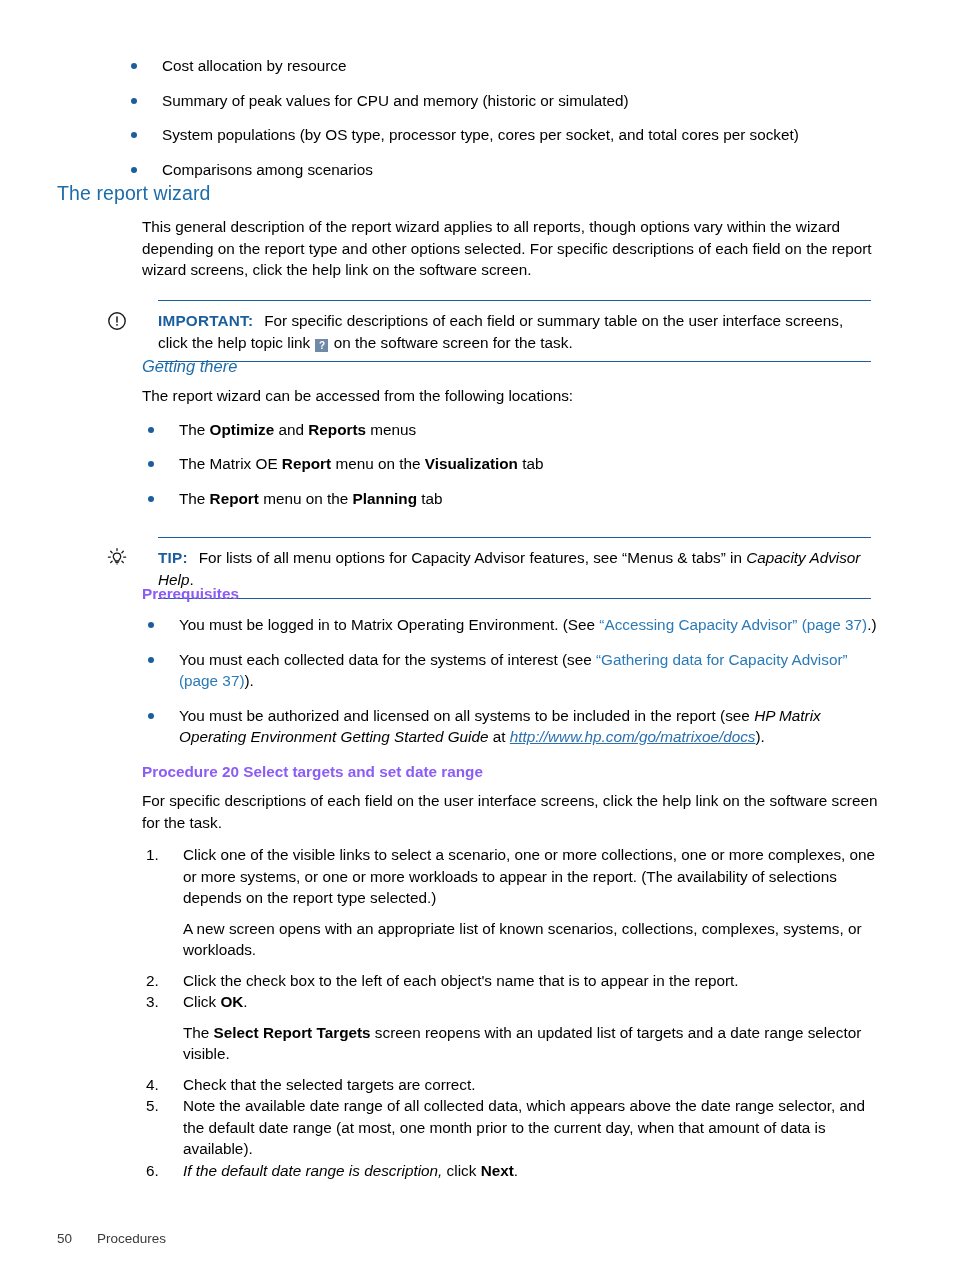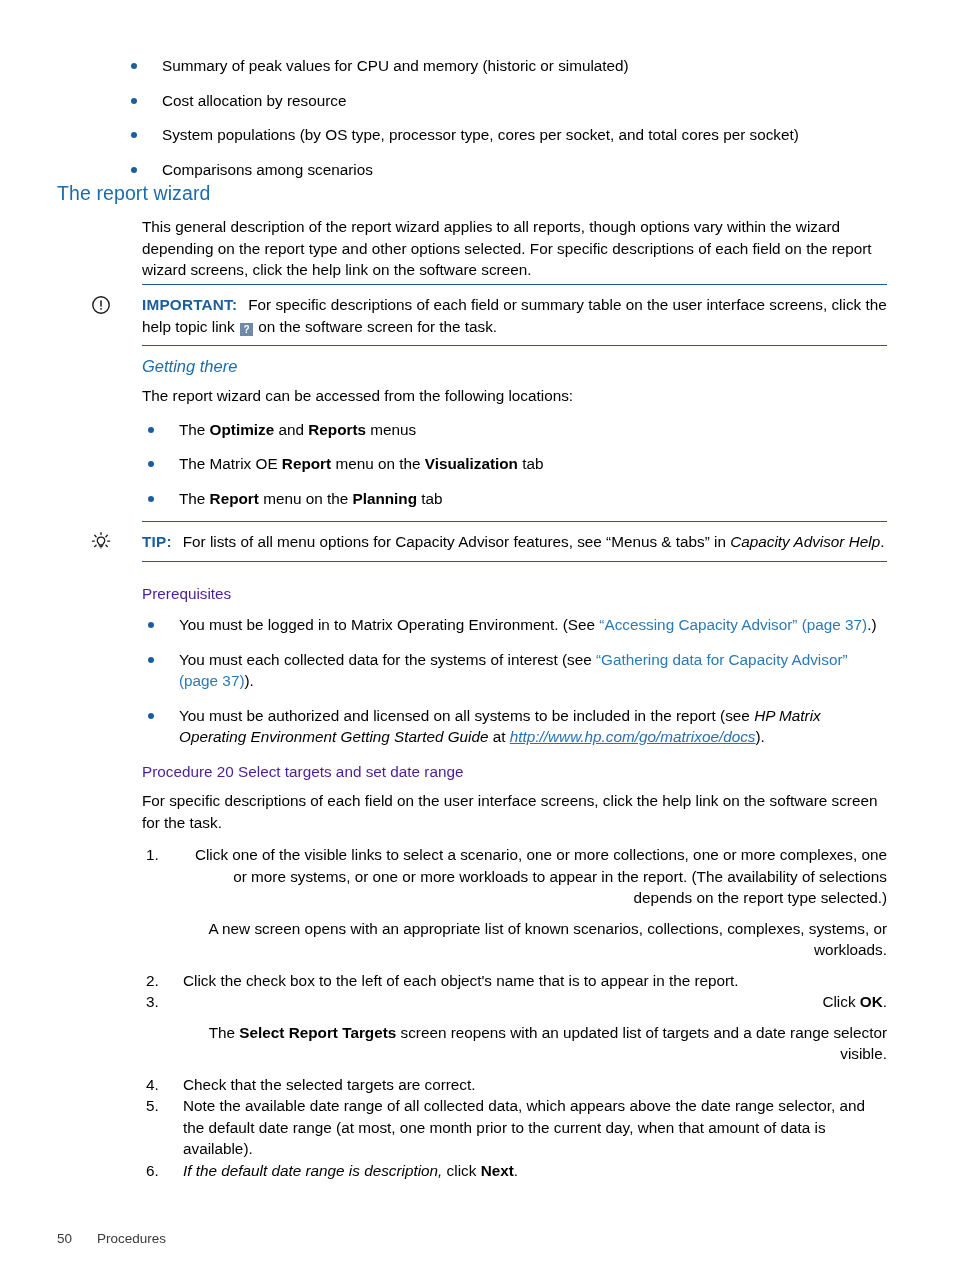--- a/index.html
+++ b/index.html
@@ -71,22 +71,22 @@
   }
   .h2-blue {
     font-size: 16.5px;
     font-weight: normal;
     color: #1b6cab;
     margin: 0 0 9px 0;
     font-style: italic;
   }
   .h3-blue-bold {
     font-size: 15.3px;
-    font-weight: normal;
-    color: #4c1d95;
+    font-weight: bold;
+    color: #8b5cf6;
     margin: 0 0 9px 0;
   }
 
   
   .col {
     position: absolute;
     left: 142px;
     width: 745px;
   }
 
@@ -95,21 +95,21 @@
     font-size: 15.3px;
     line-height: 21.5px;
   }
 
   
   .admon {
     position: relative;
     border-top: 1.6px solid #1b5e9e;
     border-bottom: 1.6px solid #1b5e9e;
     padding: 9px 0 8px 0;
-    margin: 0;
+    margin: 16px;
   }
   .admon .admon-icon {
     position: absolute;
     left: -52px;
     top: 9px;
     width: 22px;
     height: 22px;
   }
   .admon .admon-body {
     font-size: 15.3px;
@@ -173,43 +173,43 @@
     width: 24px;
     text-align: left;
     font-size: 15.3px;
   }
   ol.steps > li > p {
     margin: 0;
   }
   ol.steps > li > p + p {
     margin-top: 9px;
   }
-  ol.steps > li.spaced { margin-bottom: 9px; text-align: right; }
+  ol.steps > li.spaced { margin-bottom: 9px; }
 
   
   .footer {
     position: absolute;
     left: 57px;
     bottom: 25px;
     font-size: 13.5px;
     color: #3a3a3a;
   }
   .footer .pg { display: inline-block; width: 40px; }
 
   svg { display: block; }
 </style>
 </head>
 <body>
 
 <div class="page">
 
   <div class="top-list-wrap">
     <ul class="bullet-list">
+      <li><span>Cost allocation by resource</span></li>
       <li><span>Summary of peak values for CPU and memory (historic or simulated)</span></li>
-      <li><span>Cost allocation by resource</span></li>
       <li><span>System populations (by OS type, processor type, cores per socket, and total cores per socket)</span></li>
       <li><span>Comparisons among scenarios</span></li>
     </ul>
   </div>
 
   <h1 class="h1-blue">The report wizard</h1>
 
   <div class="col" style="top:216px;">
     <p class="para">This general description of the report wizard applies to all reports, though options vary within the wizard depending on the report type and other options selected. For specific descriptions of each field on the report wizard screens, click the help link on the software screen.</p>
   </div>

